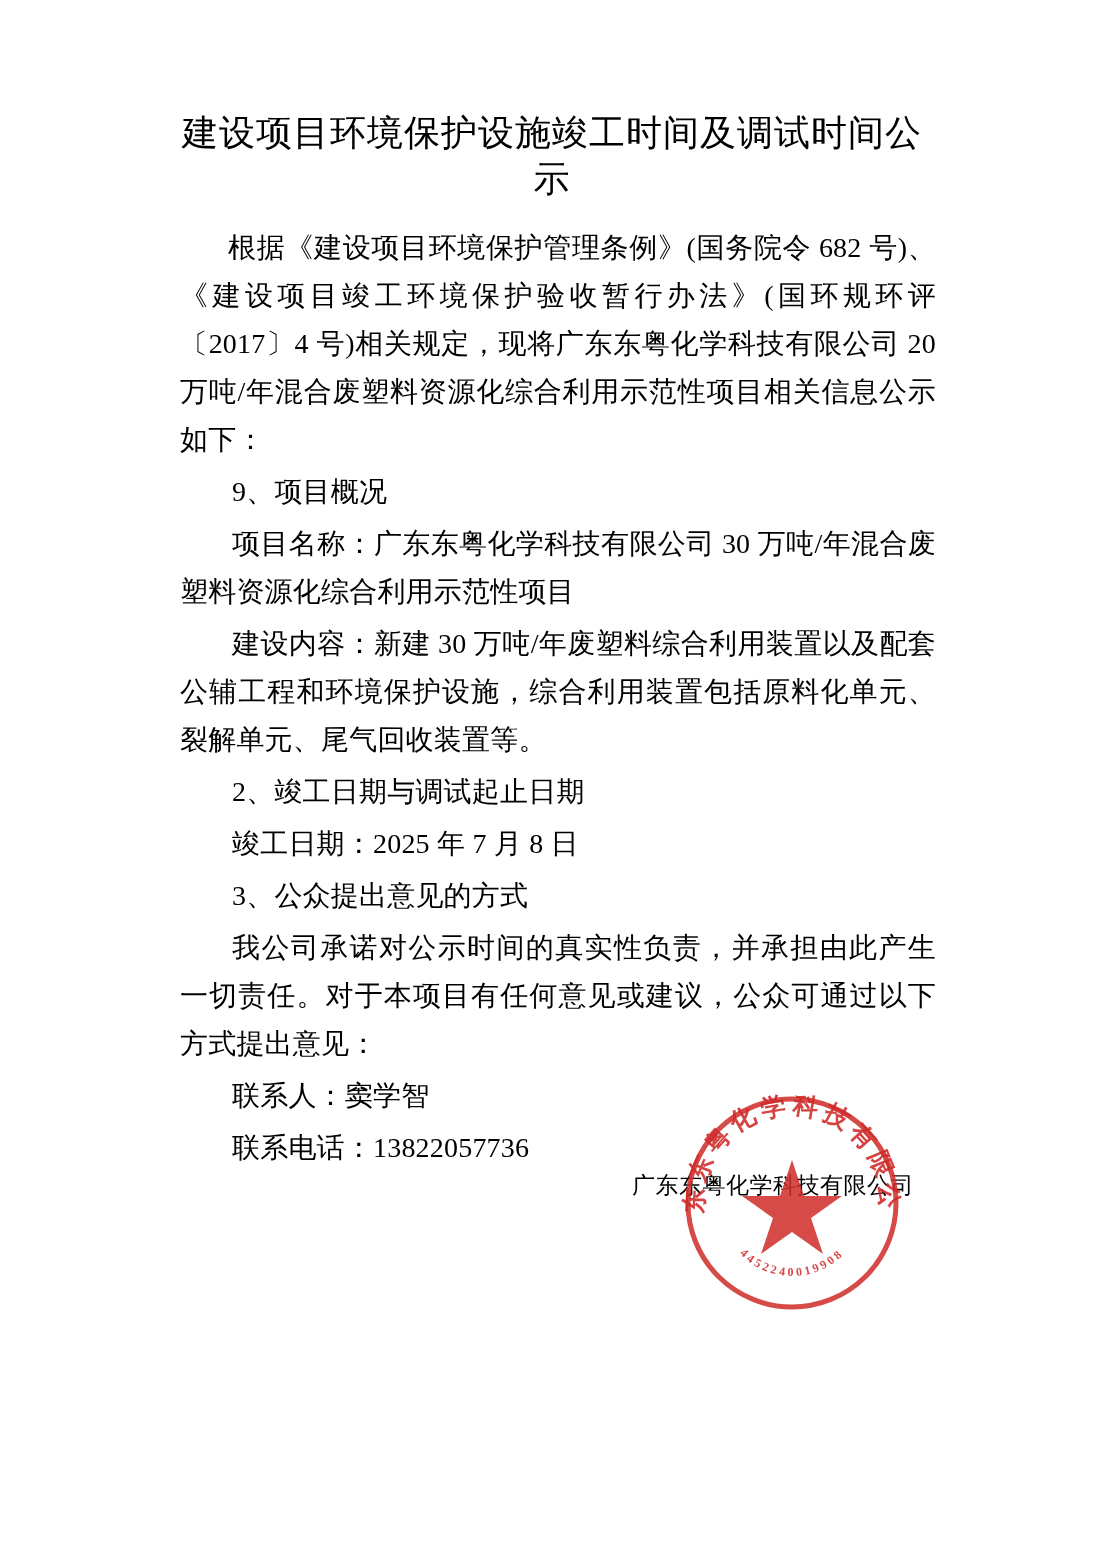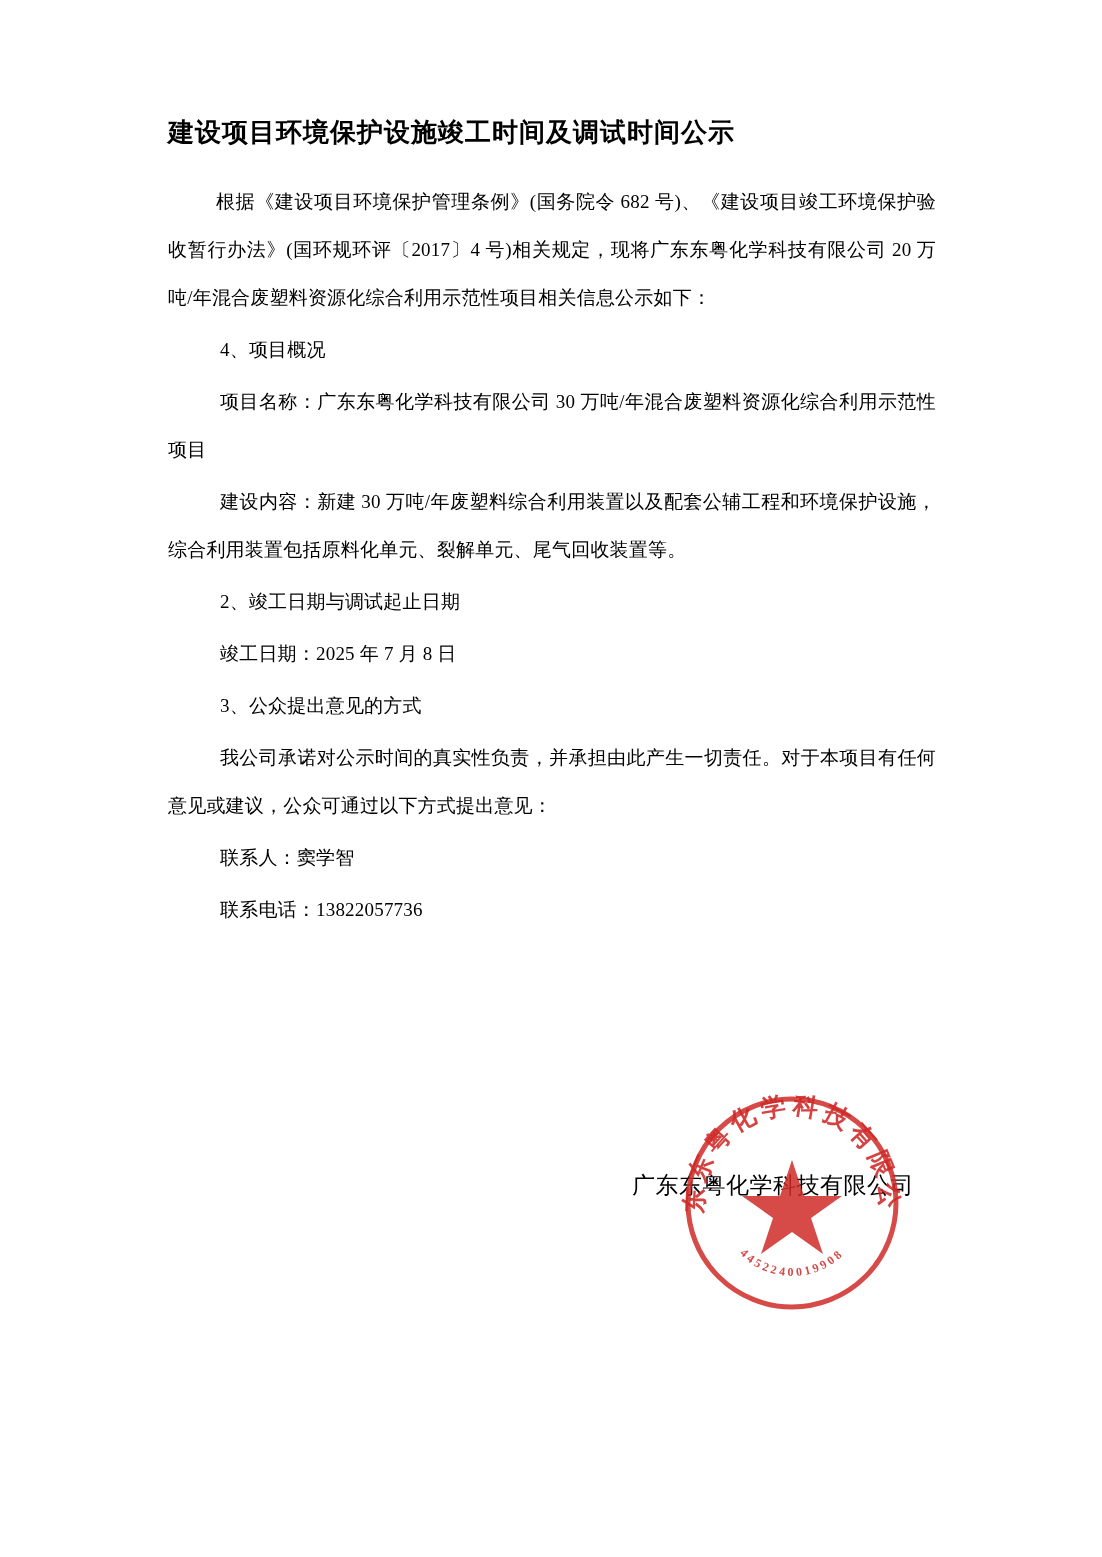--- a/index.html
+++ b/index.html
@@ -23,31 +23,31 @@
     height: 1557px;
     background: #fff;
   }
   .content {
     position: absolute;
     left: 168px;
     top: 110px;
     width: 768px;
   }
   .doc-title {
-    text-align: left;
-    font-size: 26px;
-    font-weight: bold;
+    text-align: center;
+    font-size: 36px;
+    font-weight: normal;
     letter-spacing: 1px;
     line-height: 46px;
     margin: 0 0 22px 0;
     font-family: "Liberation Serif", "DejaVu Serif", serif;
   }
   p.para {
-    margin: 0 0 4px 0;
-    font-size: 19px;
+    margin: 0 0 4px 12px;
+    font-size: 28px;
     line-height: 48px;
     text-align: justify;
     text-justify: inter-ideograph;
     letter-spacing: 0.2px;
   }
   p.indent {
     text-indent: 48px;
   }
   p.indent2 {
     text-indent: 52px;
@@ -88,21 +88,21 @@
 <body>
 
 <div class="page">
 
   <div class="content">
 
     <h1 class="doc-title">建设项目环境保护设施竣工时间及调试时间公示</h1>
 
     <p class="para indent">根据《建设项目环境保护管理条例》(国务院令 682 号)、《建设项目竣工环境保护验收暂行办法》(国环规环评〔2017〕4 号)相关规定，现将广东东粤化学科技有限公司 20 万吨/年混合废塑料资源化综合利用示范性项目相关信息公示如下：</p>
 
-    <p class="para indent2">4、项目概况</p>
+    <p class="para indent2">9、项目概况</p>
 
     <p class="para indent2">项目名称：广东东粤化学科技有限公司 30 万吨/年混合废塑料资源化综合利用示范性项目</p>
 
 
     <p class="para indent2">建设内容：新建 30 万吨/年废塑料综合利用装置以及配套公辅工程和环境保护设施，综合利用装置包括原料化单元、裂解单元、尾气回收装置等。</p>
 
     <p class="para indent2">2、竣工日期与调试起止日期</p>
 
     <p class="para indent2">竣工日期：2025 年 7 月 8 日</p>
 

